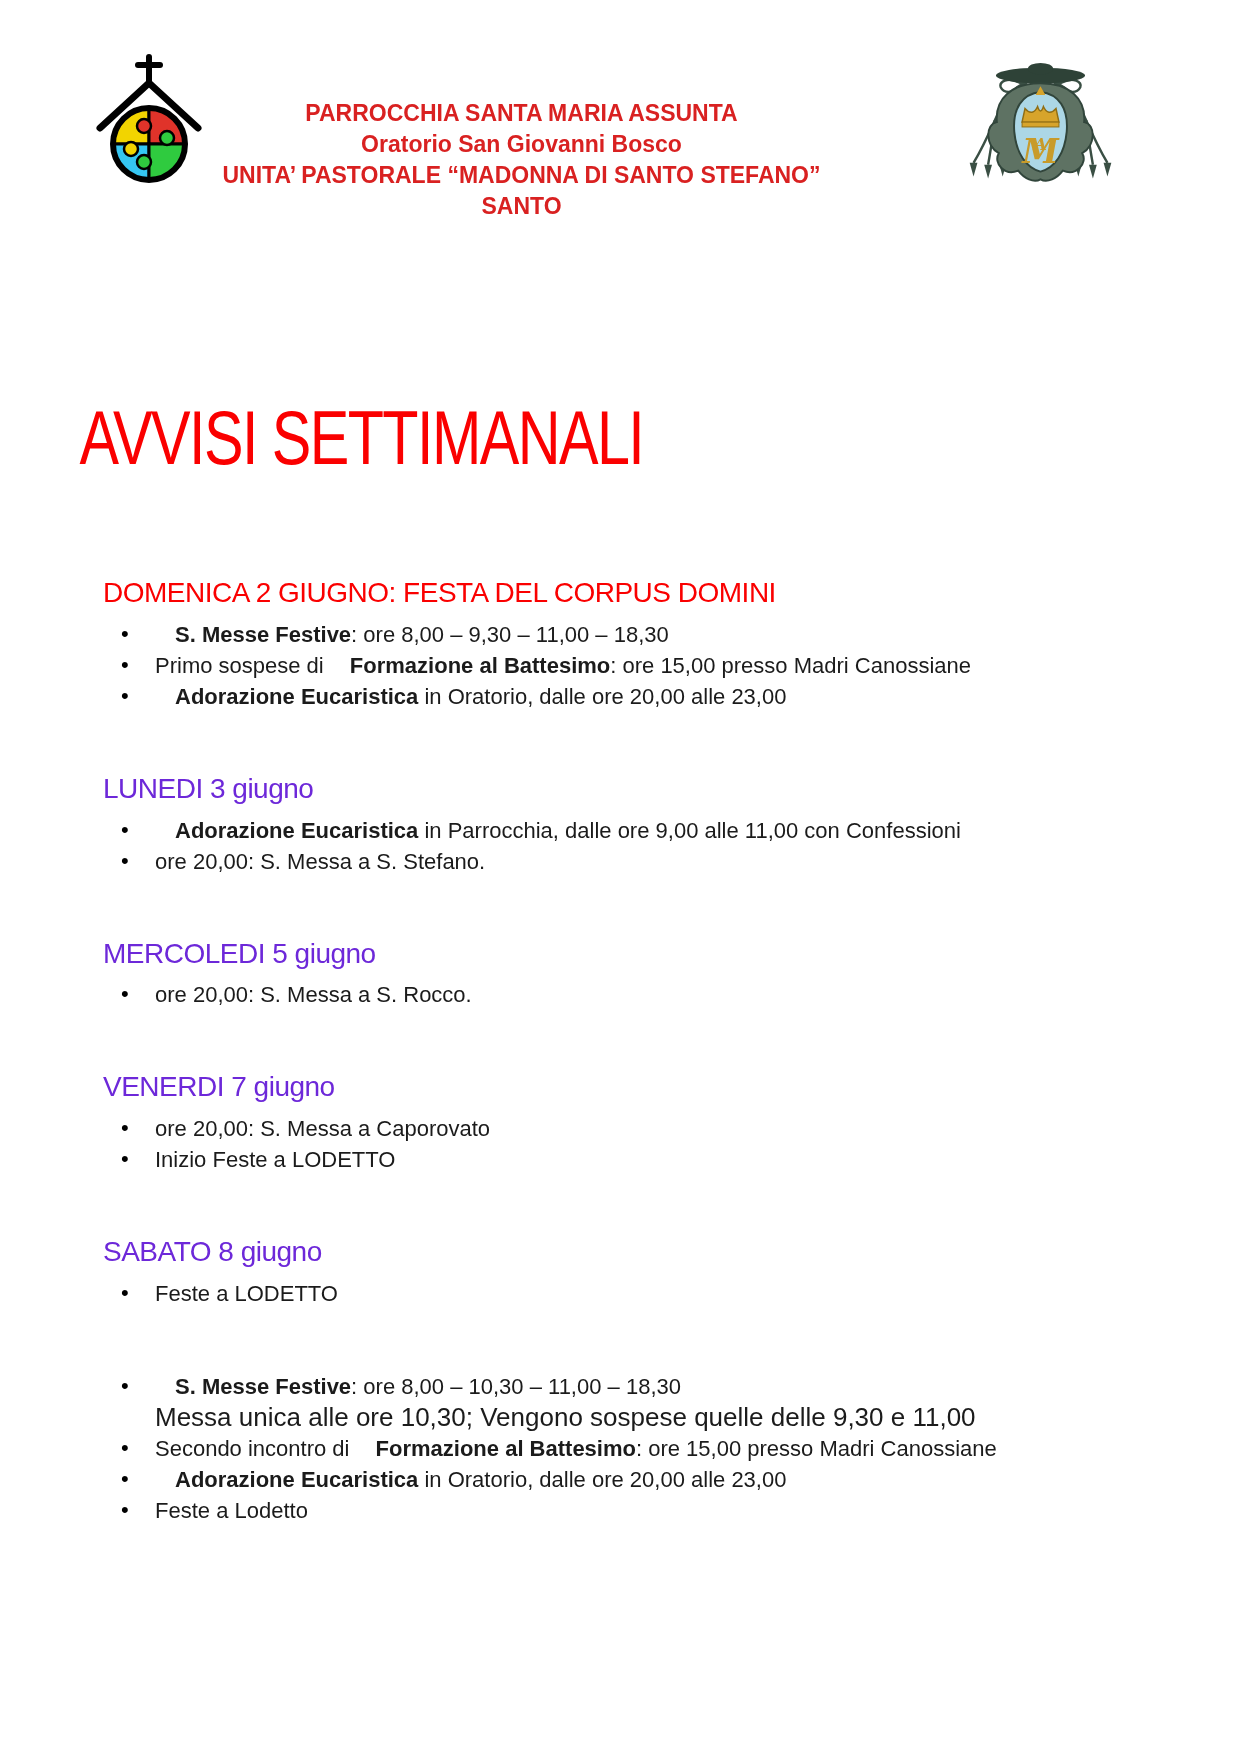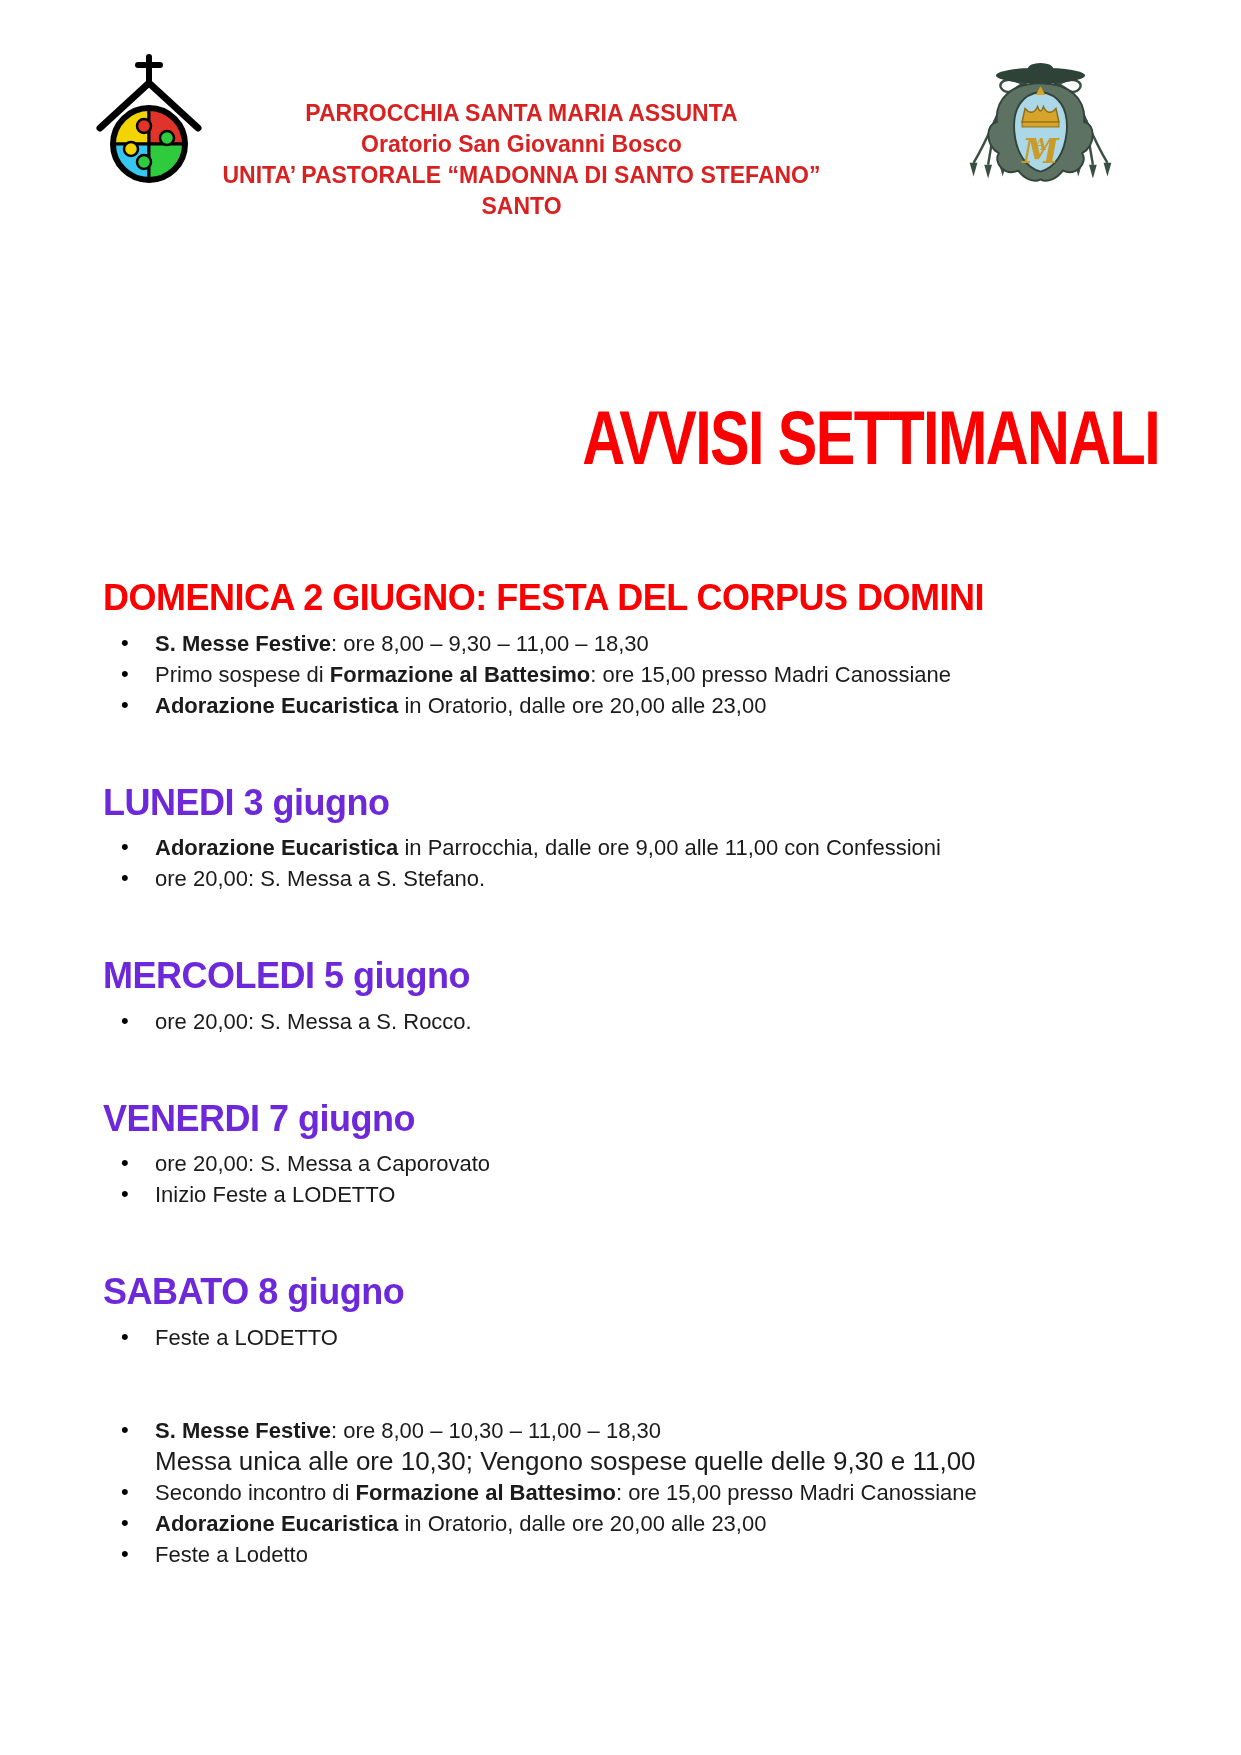--- a/index.html
+++ b/index.html
@@ -10,33 +10,33 @@
   
   .header{display:flex;align-items:flex-start;padding:52px 118px 0 93px;}
   .logo{flex:0 0 auto;}
   .header-text{
     flex:1;text-align:center;color:#D92121;font-weight:700;
     font-size:23px;line-height:31px;padding-top:46px;padding-right:120px;
   }
   .header-text div{white-space:nowrap;}
   .emblem{flex:0 0 auto;margin-top:8px;}
   
-  .title{margin-top:178px;text-align:right;color:#FA0000;font-weight:700;font-size:76px;line-height:1;}
+  .title{margin-top:178px;text-align:left;color:#FA0000;font-weight:400;font-size:76px;line-height:1;}
   .title-inner{display:inline-block;transform:scaleX(.78);transform-origin:center;letter-spacing:-2px;white-space:nowrap;}
   
   .sections{margin-top:102px;padding:0 80px 0 103px;}
   .section{margin-top:62px;}
   .section:first-child{margin-top:0;}
-  .section h2{font-size:36px;font-weight:700;margin:0 0 10px 0;letter-spacing:-0.5px;line-height:1.1;}
+  .section h2{font-size:28px;font-weight:400;margin:0 0 10px 0;letter-spacing:-0.5px;line-height:1.1;}
   .sec-red h2{color:#FA0000;}
   .sec-green h2{color:#6d28d9;}
   .section ul{list-style:none;margin:0;padding:0;}
   .section li{position:relative;padding-left:52px;font-size:22px;line-height:31px;color:#1B1B1B;}
   .dot{position:absolute;left:18px;top:-1px;color:#000;}
-  .section b{font-weight:700;}
+  .section b{font-weight:700;margin-left:20px;}
   .cont{font-size:26px;line-height:31px;color:#1B1B1B;}
 </style>
 </head>
 <body>
 
 <div class="page">
 
   <div class="header">
     <div class="logo">
       <svg width="112" height="140" viewBox="0 0 112 140" aria-hidden="true">

